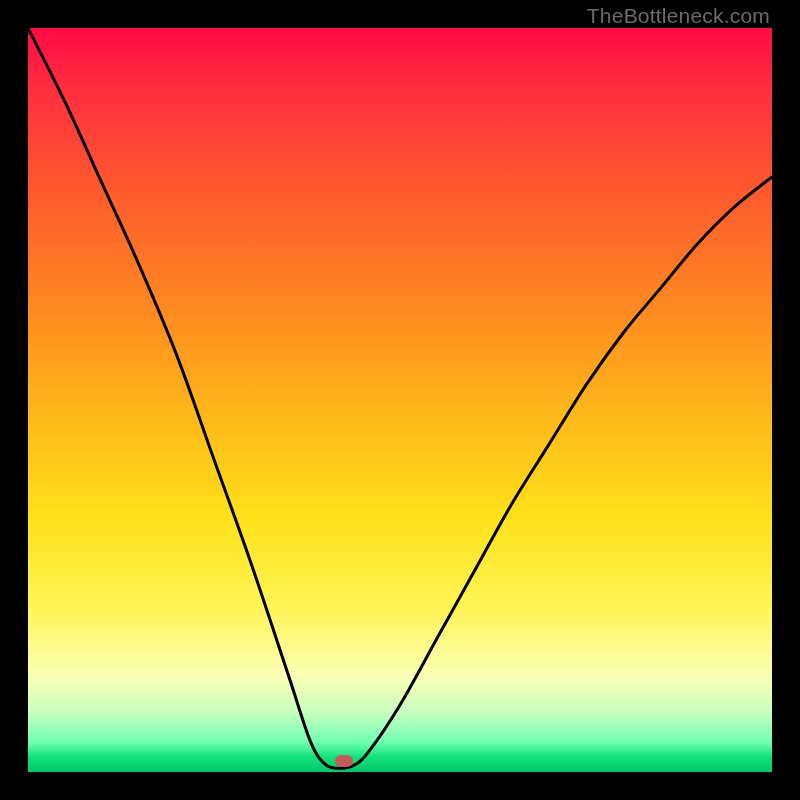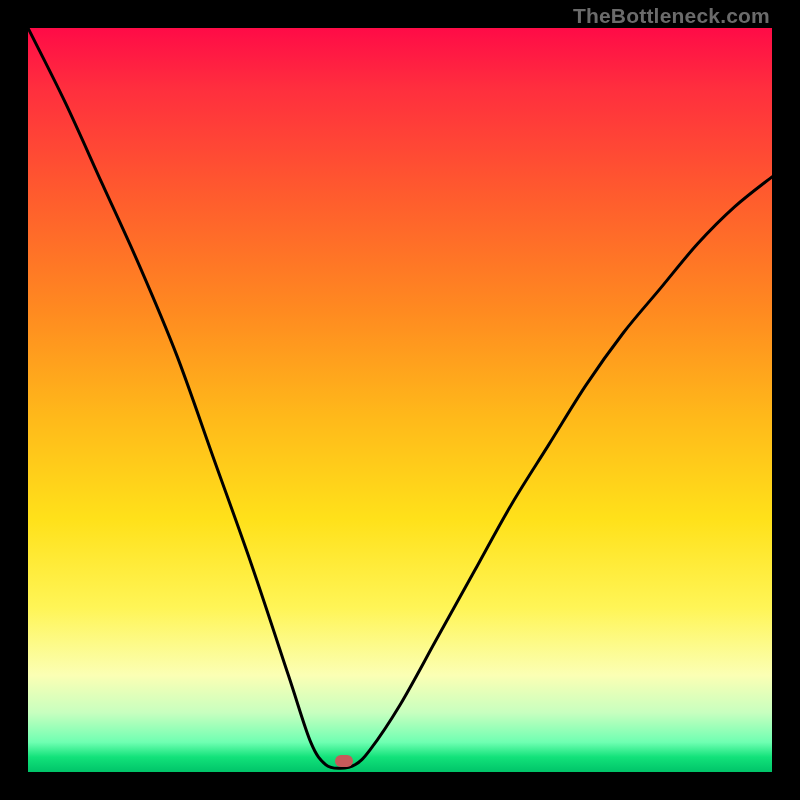--- a/index.html
+++ b/index.html
@@ -39,21 +39,21 @@
       #12e27a 98%,
       #00c469 100%
     );
   }
   .watermark {
     position: absolute;
     top: 4px;
     right: 30px;
     color: #6b6b6b;
     font-size: 21px;
-    font-weight: 700;
+    font-weight: 400;
     letter-spacing: 0.2px;
     user-select: none;
   }
   .marker {
     position: absolute;
     width: 18px;
     height: 12px;
     border-radius: 6px;
     background: #c65a5a;
     transform: translate(-50%, -50%);

